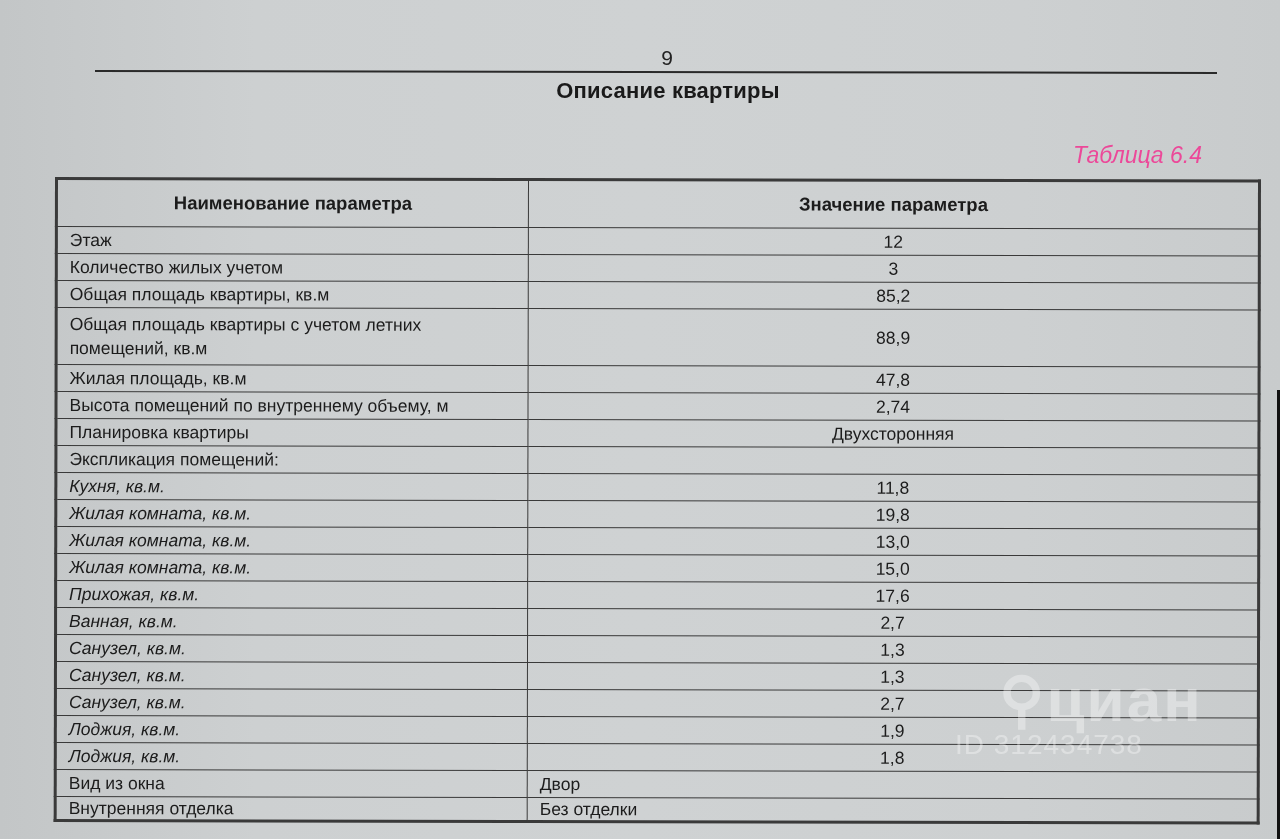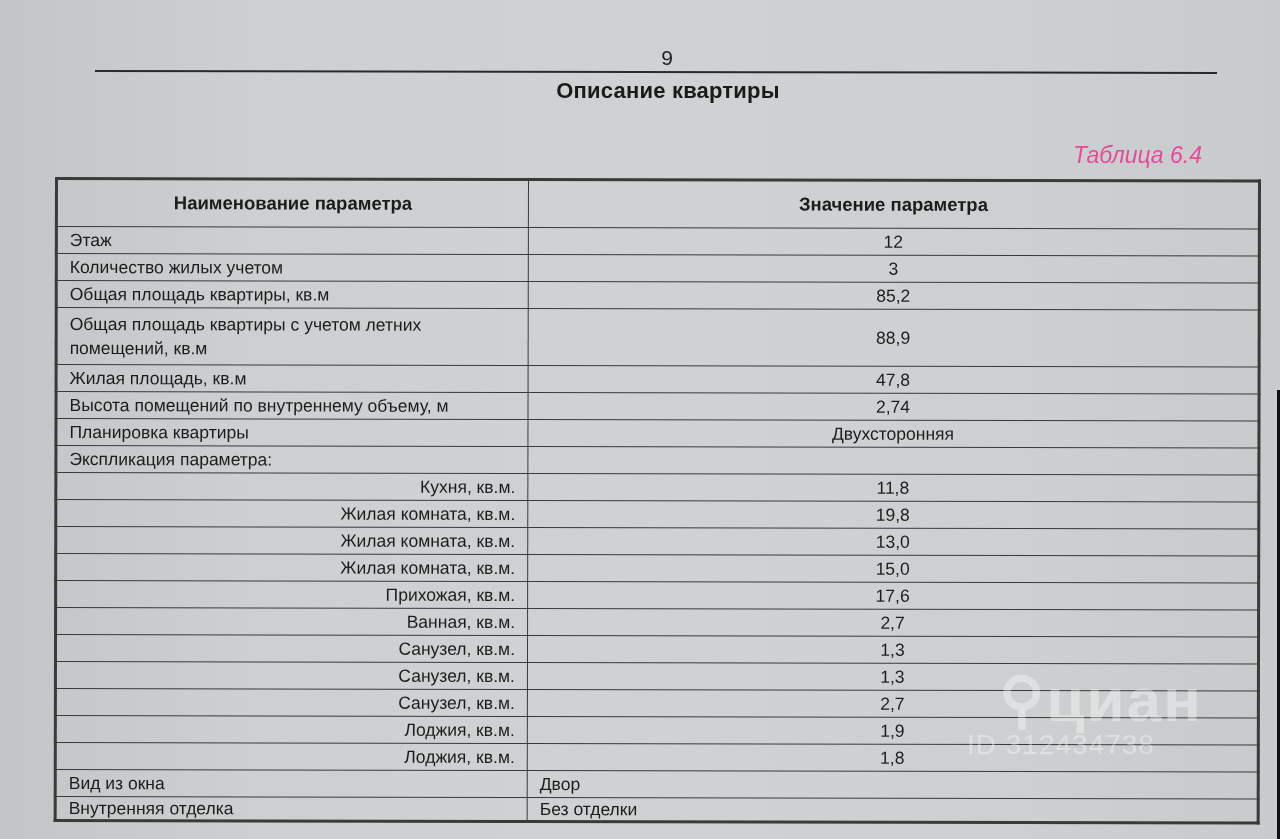--- a/index.html
+++ b/index.html
@@ -80,22 +80,22 @@
       height: 46px;
       font-weight: bold;
       font-size: 18.5px;
       text-align: center;
     }
     col.c1 { width: 472px; }
     col.c2 { width: 731px; }
     td.val { text-align: center; }
     td.val-left { text-align: left; padding-left: 14px; }
     td.sub {
+      font-style: italic;
       padding-left: 140px;
-      text-align: right;
     }
     tr.tall td {
       height: 56px;
       line-height: 24px;
       white-space: normal;
     }
     tr.cut td {
       height: 22px;
       line-height: 22px;
       vertical-align: bottom;
@@ -110,21 +110,20 @@
     .watermark .brand {
       font-size: 62px;
       font-weight: bold;
       line-height: 60px;
       letter-spacing: 2px;
       margin-left: 44px;
     }
     .watermark .wm-id {
       font-size: 28px;
       line-height: 30px;
-      margin-left: 12px;
       letter-spacing: 1px;
     }
     .edge-bar {
       position: absolute;
       left: 1277px;
       top: 390px;
       width: 3px;
       height: 449px;
       background: #111;
     }
@@ -172,21 +171,21 @@
       </tr>
       <tr>
         <td>Высота помещений по внутреннему объему, м</td>
         <td class="val">2,74</td>
       </tr>
       <tr>
         <td>Планировка квартиры</td>
         <td class="val">Двухсторонняя</td>
       </tr>
       <tr>
-        <td>Экспликация параметра:</td>
+        <td>Экспликация помещений:</td>
         <td class="val"></td>
       </tr>
 
       <tr>
         <td class="sub">Кухня, кв.м.</td>
         <td class="val">11,8</td>
       </tr>
       <tr>
         <td class="sub">Жилая комната, кв.м.</td>
         <td class="val">19,8</td>

